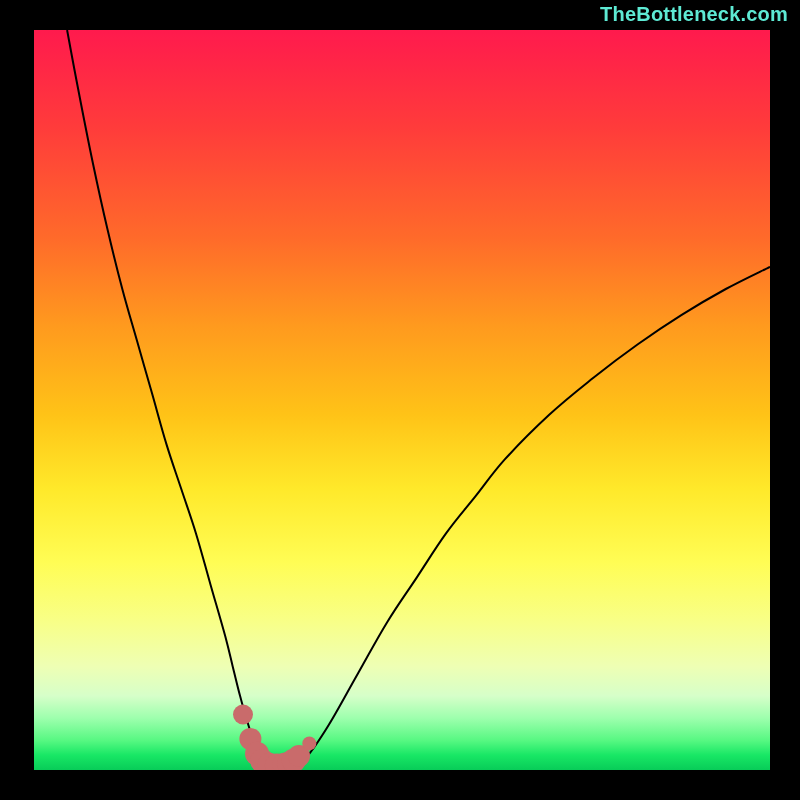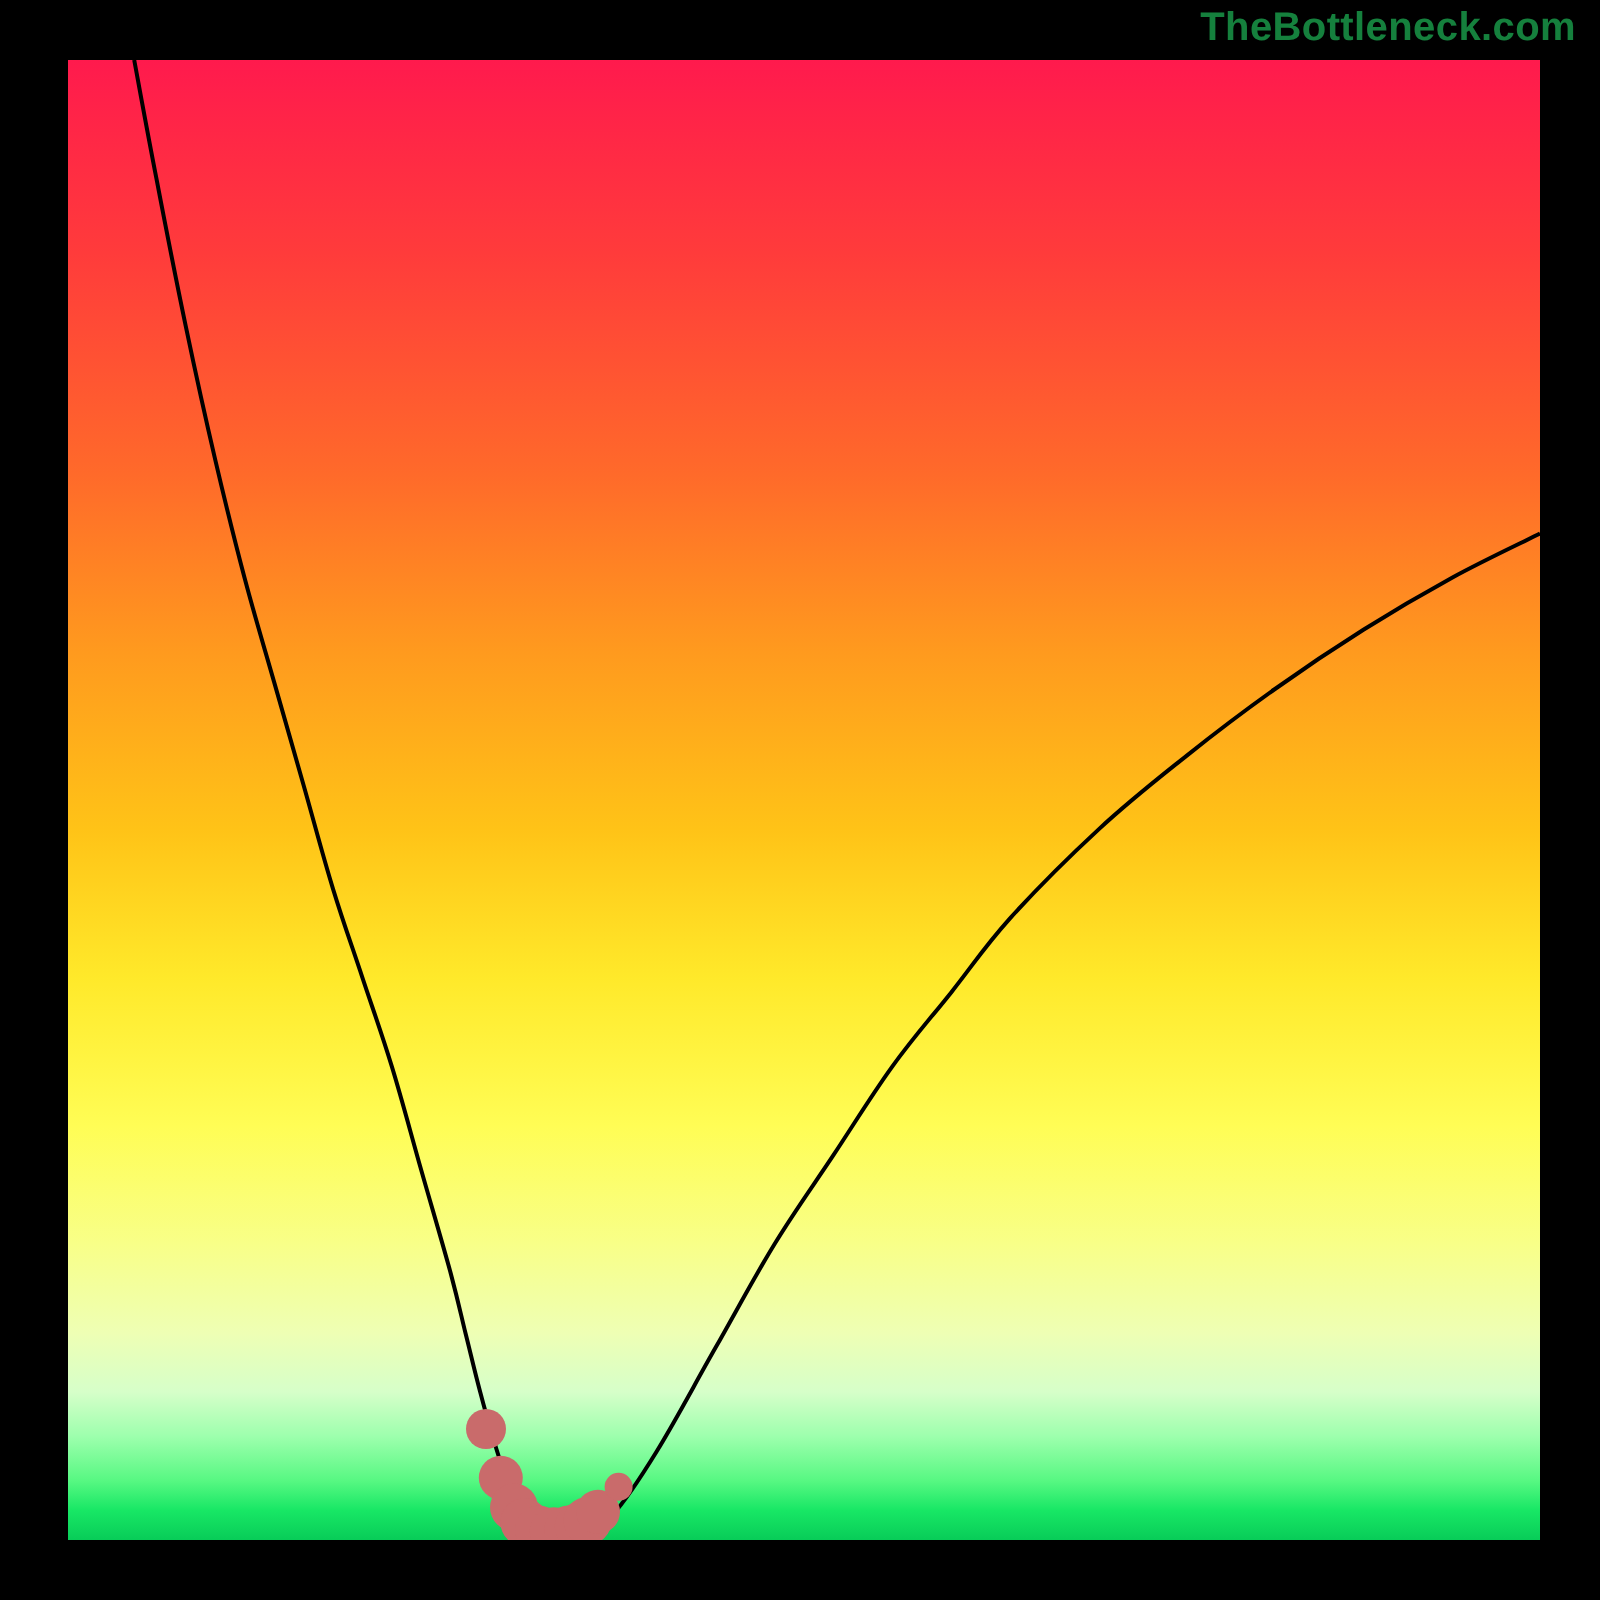--- a/index.html
+++ b/index.html
@@ -33,21 +33,21 @@
       #9dffad 93%,
       #57f882 96%,
       #18e765 98%,
       #08cc58 100%
     );
   }
   .attrib {
     position: absolute;
     top: 3px;
     right: 12px;
-    color: #15803d;
+    color: #5eead4;
     font-size: 20px;
     font-weight: 600;
     letter-spacing: 0.2px;
     text-align: left;
   }
   svg.curve {
     position: absolute;
     inset: 0;
     width: 100%;
     height: 100%;

